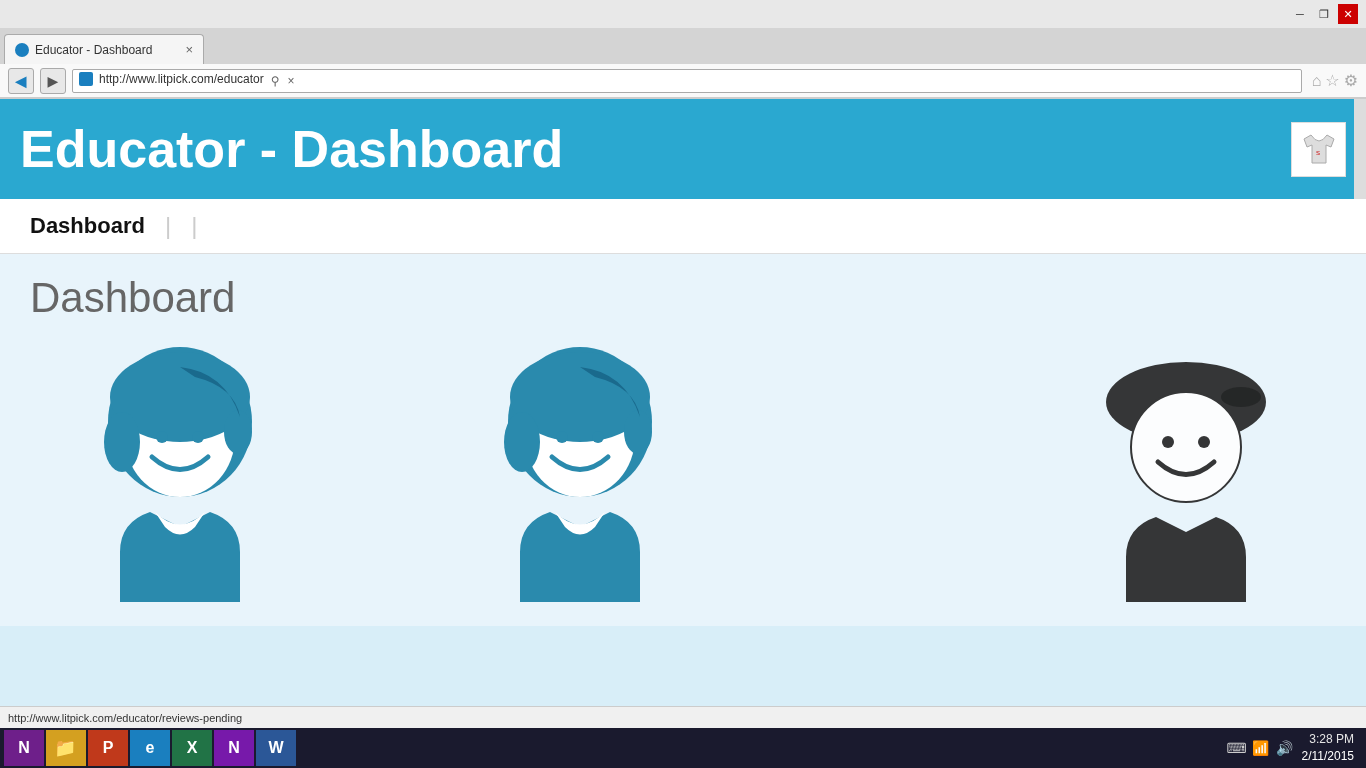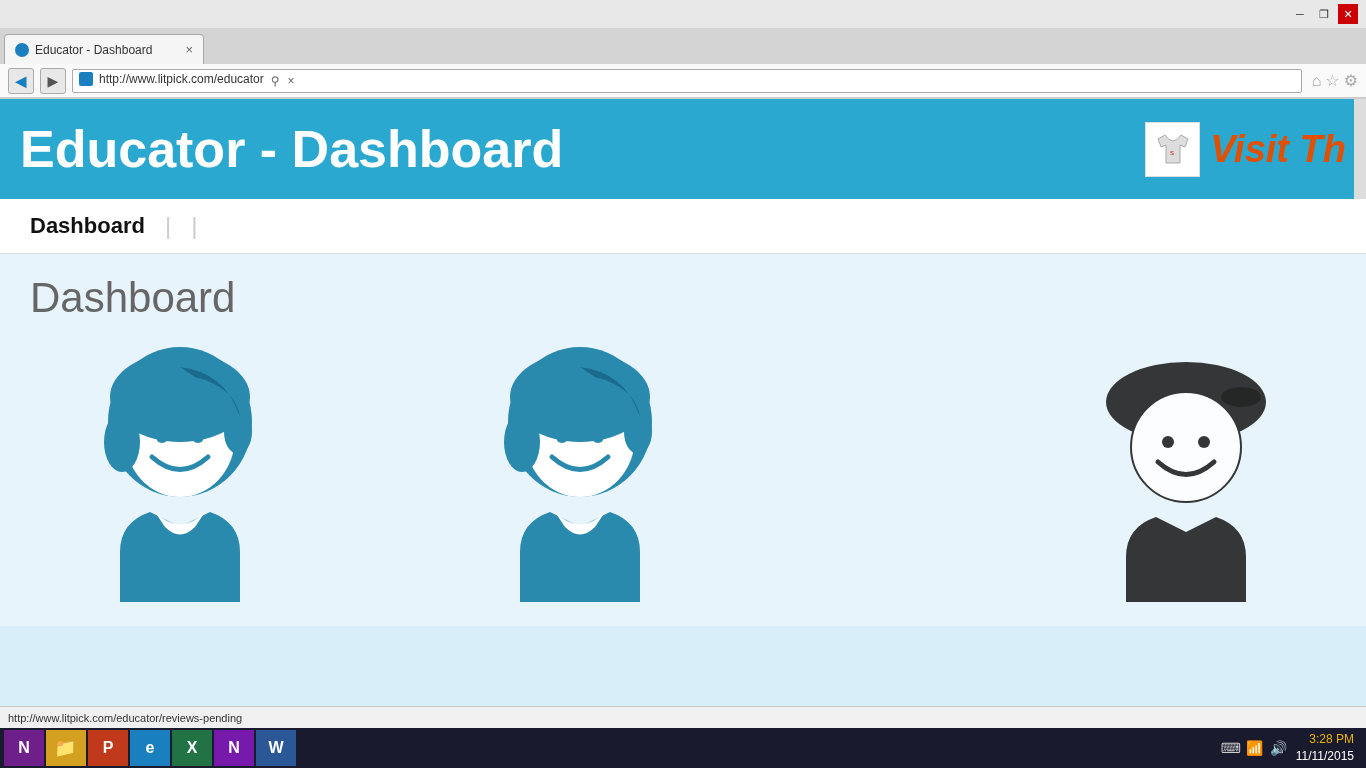--- a/index.html
+++ b/index.html
@@ -340,21 +340,20 @@
   <div class="page-header" style="background:#2aa8d0;">
     <h1 class="page-title">Educator - Dashboard</h1>
     <div class="header-right">
       <div class="shirt-icon">
 
         <svg class="shirt-svg" viewBox="0 0 40 40" xmlns="http://www.w3.org/2000/svg">
           <path d="M5,10 L12,6 Q16,12 20,12 Q24,12 28,6 L35,10 L32,18 L27,16 L27,34 L13,34 L13,16 L8,18 Z" fill="#ddd" stroke="#aaa" stroke-width="1"></path>
           <text x="17" y="26" font-size="6" fill="#c00">S</text>
         </svg>
       </div>
-      <span class="visit-text">Visit Th</span>
     </div>
     <div class="scrollbar-area"></div>
   </div>
 
   <div class="nav-bar">
     <a class="nav-item-active" href="#">Dashboard</a>
     <span class="nav-separator">|</span>
     <span class="nav-separator">|</span>
   </div>
 
@@ -449,17 +448,17 @@
     <div class="taskbar-app app-onenote2" style="background:#7719aa; color:white; font-weight:bold; font-size:16px;">N</div>
     <div class="taskbar-app app-word" style="background:#2b5797; color:white; font-weight:bold; font-size:16px;">W</div>
   </div>
   <div class="taskbar-right">
     <div class="sys-icons">
       <span style="font-size:14px; color:#ccc;">⌨</span>
       <span style="font-size:14px; color:#ccc;">📶</span>
       <span style="font-size:14px; color:#ccc;">🔊</span>
     </div>
     <div class="clock">
-      <div style="color:#eab308; font-size:12px;">3:28 PM</div>
-      <div style="color:white; font-size:12px;">11/11/2015</div>
+      <div style="color:#e5e5e5; font-size:12px;">3:28 PM</div>
+      <div style="color:white; font-size:12px;">2/11/2015</div>
     </div>
   </div>
 </div>
 
 </body></html>

